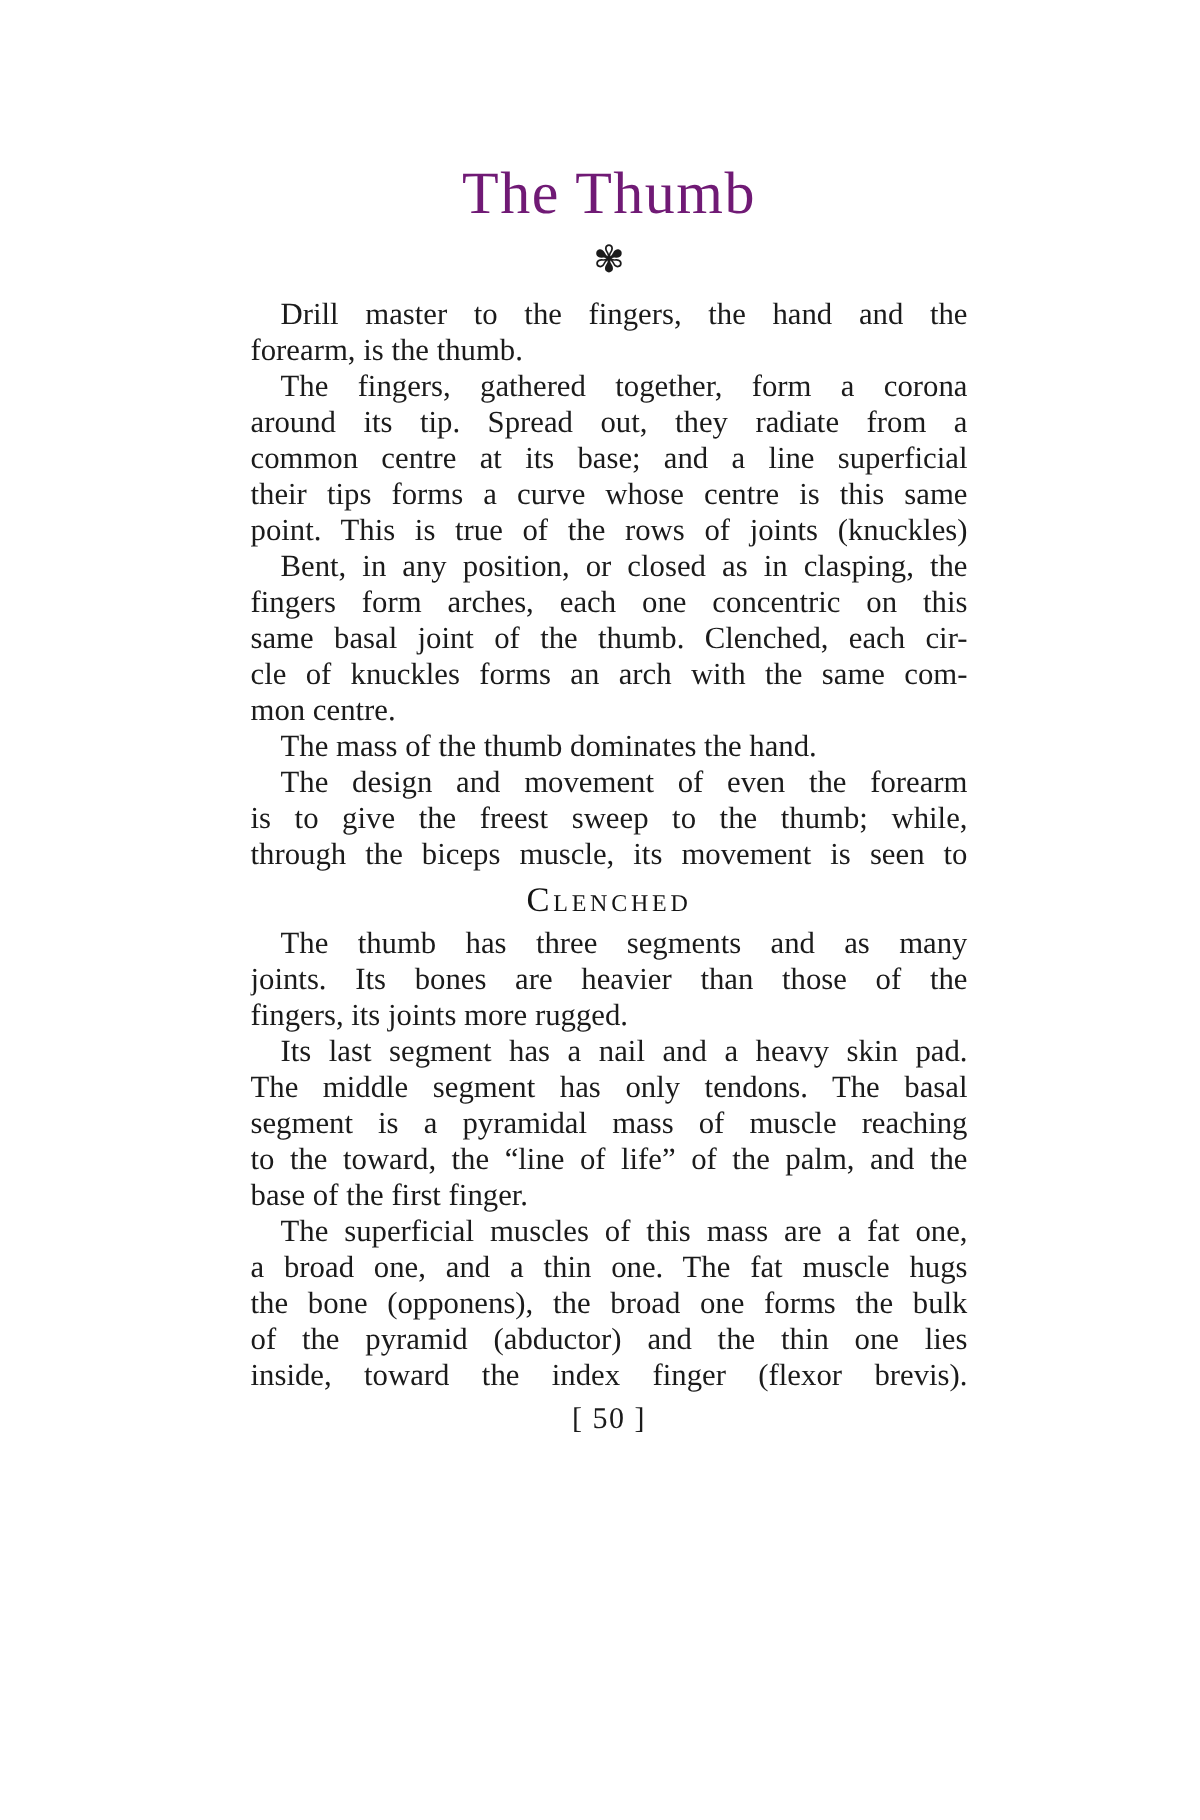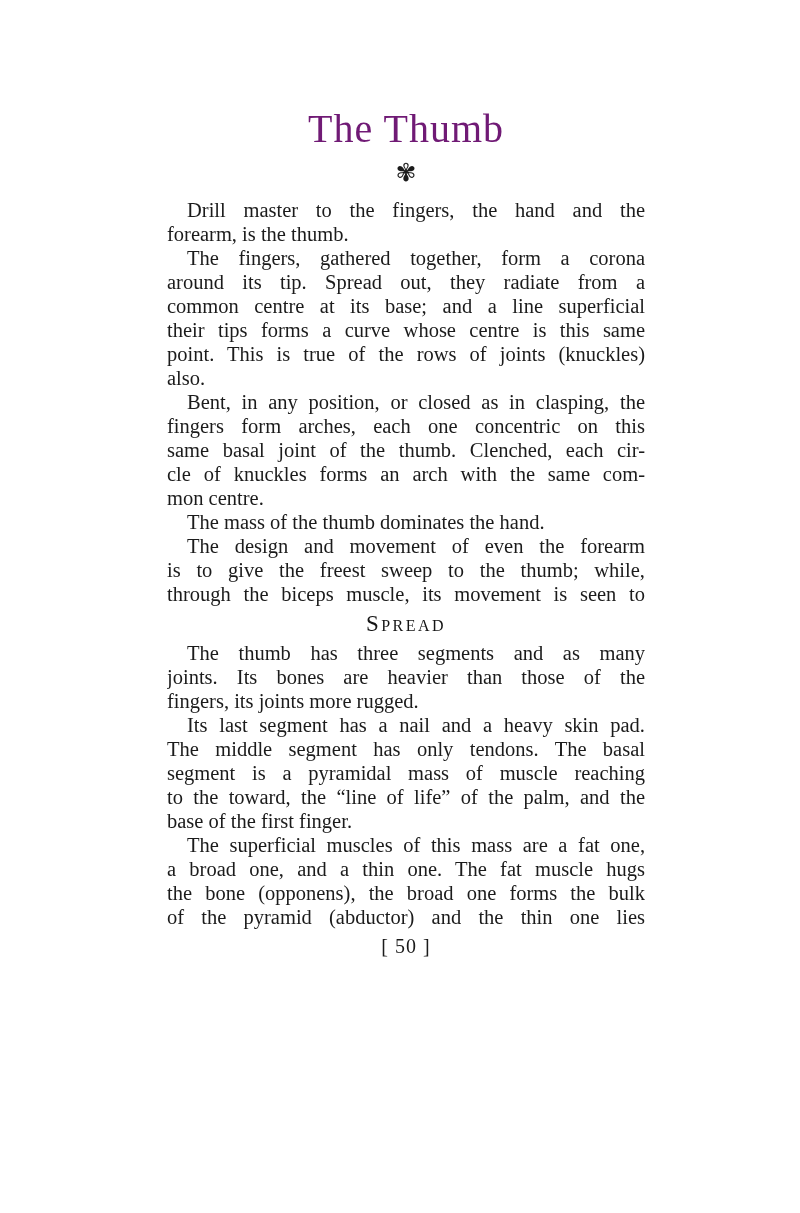--- a/index.html
+++ b/index.html
@@ -89,52 +89,52 @@
         <div class="para">
           <div class="line first">Drill master to the fingers, the hand and the</div>
           <div class="line last">forearm, is the thumb.</div>
         </div>
         <div class="para">
           <div class="line first">The fingers, gathered together, form a corona</div>
           <div class="line">around its tip. Spread out, they radiate from a</div>
           <div class="line">common centre at its base; and a line superficial</div>
           <div class="line">their tips forms a curve whose centre is this same</div>
           <div class="line">point. This is true of the rows of joints (knuckles)</div>
-          <div class="line last">also.</div>
         </div>
         <div class="para">
           <div class="line first">Bent, in any position, or closed as in clasping, the</div>
           <div class="line">fingers form arches, each one concentric on this</div>
           <div class="line">same basal joint of the thumb. Clenched, each cir-</div>
           <div class="line">cle of knuckles forms an arch with the same com-</div>
           <div class="line last">mon centre.</div>
         </div>
         <div class="para">
           <div class="line first last">The mass of the thumb dominates the hand.</div>
         </div>
         <div class="para">
           <div class="line first">The design and movement of even the forearm</div>
           <div class="line">is to give the freest sweep to the thumb; while,</div>
           <div class="line">through the biceps muscle, its movement is seen to</div>
         </div>
-        <div class="heading">Spread</div>
+        <div class="heading">Clenched</div>
         <div class="para">
           <div class="line first">The thumb has three segments and as many</div>
           <div class="line">joints. Its bones are heavier than those of the</div>
           <div class="line last">fingers, its joints more rugged.</div>
         </div>
         <div class="para">
           <div class="line first">Its last segment has a nail and a heavy skin pad.</div>
           <div class="line">The middle segment has only tendons. The basal</div>
           <div class="line">segment is a pyramidal mass of muscle reaching</div>
           <div class="line">to the toward, the “line of life” of the palm, and the</div>
           <div class="line last">base of the first finger.</div>
         </div>
         <div class="para">
           <div class="line first">The superficial muscles of this mass are a fat one,</div>
           <div class="line">a broad one, and a thin one. The fat muscle hugs</div>
           <div class="line">the bone (opponens), the broad one forms the bulk</div>
           <div class="line">of the pyramid (abductor) and the thin one lies</div>
+          <div class="line">inside, toward the index finger (flexor brevis).</div>
         </div>
       </div>
     <div class="folio">[ 50 ]</div>
   </div>
 </div>
 
 </body></html>

